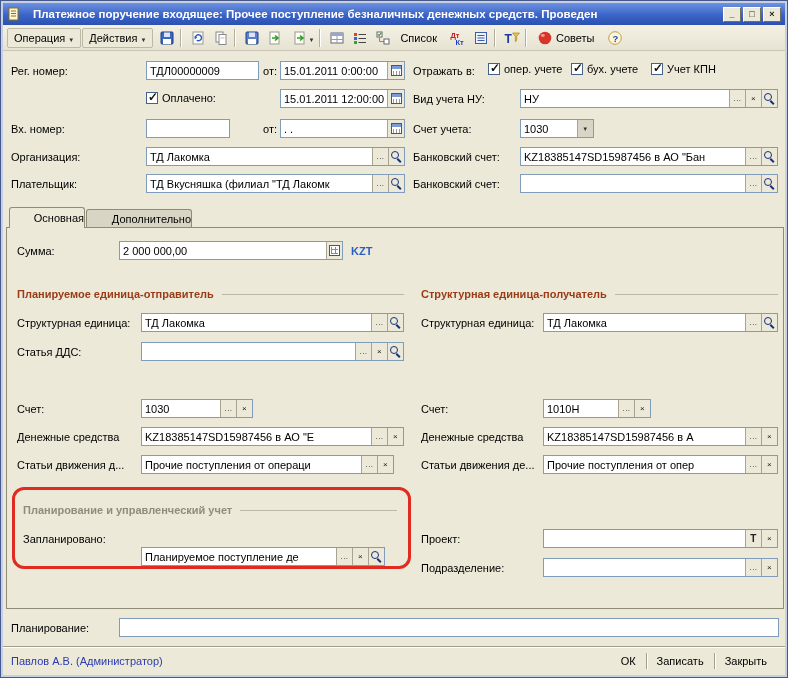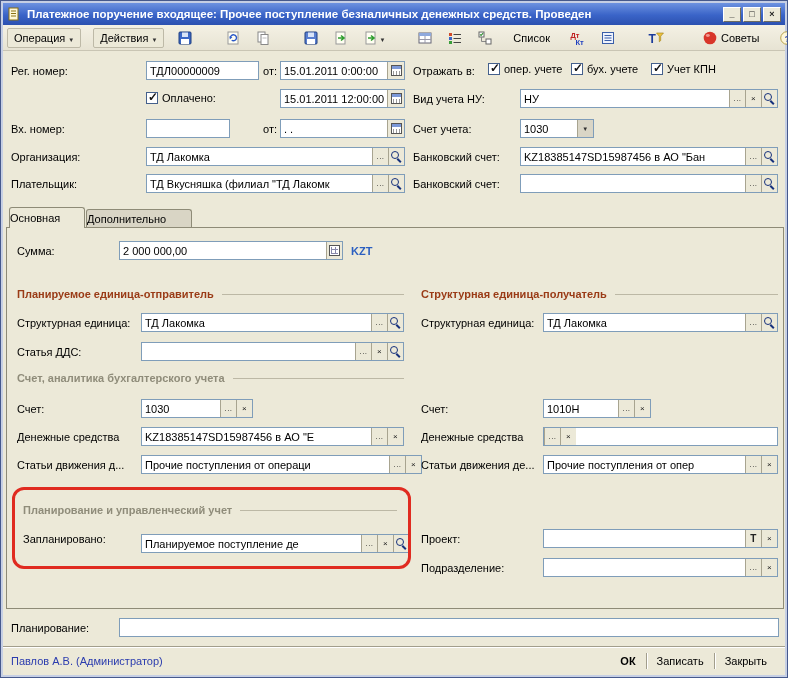--- a/index.html
+++ b/index.html
@@ -1,24 +1,24 @@
 <!DOCTYPE html>
 <html><head>
 <meta charset="utf-8">
 <style>
   *{box-sizing:border-box;margin:0;padding:0}
   body{font-family:"Liberation Sans",sans-serif;font-size:11px;color:#000;background:#fff}
   .window{position:relative;width:788px;height:678px;background:#ece9d8;border:1px solid #46598c;box-shadow:inset 0 0 0 2px #c6cfe4;overflow:hidden}
   
-  .titlebar{position:absolute;left:2px;top:2px;right:2px;height:22px;display:flex;align-items:center;gap:6px;padding:0 4px;color:#fff;font-weight:bold;font-size:11.5px;background:linear-gradient(180deg,#6d92e0 0%,#3a64c8 55%,#2c51b0 100%)}
+  .titlebar{position:absolute;left:2px;top:2px;right:2px;height:22px;display:flex;align-items:center;gap:12px;padding:0 4px;color:#fff;font-weight:bold;font-size:11.5px;background:linear-gradient(180deg,#6d92e0 0%,#3a64c8 55%,#2c51b0 100%)}
   .title-text{flex:1;white-space:nowrap;overflow:hidden}
   .win-controls{display:flex;gap:2px}
   .wbtn{width:18px;height:15px;display:flex;align-items:center;justify-content:center;background:#ece9d8;border:1px solid #fff;border-right-color:#6f6c5e;border-bottom-color:#6f6c5e;font-size:9px;font-weight:bold;color:#222;cursor:pointer;line-height:1}
   
-  .toolbar{position:absolute;left:2px;top:24px;right:2px;height:26px;display:flex;align-items:center;gap:12px;padding:0 4px;background:linear-gradient(#f4f1e4,#e7e3d3);border-bottom:1px solid #c9c5b4}
+  .toolbar{position:absolute;left:2px;top:24px;right:2px;height:26px;display:flex;align-items:center;gap:1px;padding:0 4px;background:linear-gradient(#f4f1e4,#e7e3d3);border-bottom:1px solid #c9c5b4}
   .tbt{display:flex;align-items:center;gap:3px;height:20px;padding:2px 6px;border:1px solid #bdb9a7;border-radius:2px;background:#ece9d8;cursor:pointer;white-space:nowrap}
   .tbt.flat{border-color:transparent;background:transparent}
   .car::after{content:"▼";font-size:6px;color:#333}
   .tbi{width:22px;height:22px;display:flex;align-items:center;justify-content:flex-end;border:1px solid transparent;border-radius:2px;cursor:pointer}
   .tbi svg{display:block}
   .tsep{width:1px;height:18px;background:#b3af9c;box-shadow:1px 0 0 #fff;margin:0 3px}
   
   .lbl{position:absolute;white-space:nowrap;line-height:12px}
   .fld{position:absolute;height:19px;display:flex;align-items:stretch;background:#fff;border:1px solid #7f9db9;overflow:hidden}
   .fld .txt{flex:1;min-width:0;padding:3px 2px 0 3px;white-space:nowrap;overflow:hidden}
@@ -35,37 +35,37 @@
   .ic-cal{width:11px;height:11px;background:#fff;border:1px solid #555;position:relative}
   .ic-cal::before{content:"";position:absolute;left:0;top:0;right:0;height:3px;background:#7c99d8}
   .ic-cal::after{content:"";position:absolute;left:1px;right:1px;top:5px;height:4px;background:repeating-linear-gradient(90deg,#999 0 1px,transparent 1px 3px)}
   .ic-calc{width:11px;height:11px;background:#fff;border:1px solid #555;position:relative}
   .ic-calc::after{content:"";position:absolute;inset:1px;background:repeating-linear-gradient(0deg,#88a 0 1px,transparent 1px 4px),repeating-linear-gradient(90deg,#88a 0 1px,transparent 1px 4px)}
   
   .cb{position:absolute;display:flex;align-items:center;gap:4px;cursor:pointer;white-space:nowrap}
   .cb .box{width:12px;height:12px;background:#fff;border:1px solid #44608c;position:relative;flex:0 0 auto}
   .cb.checked .box::after{content:"✓";position:absolute;left:1px;top:-3px;font-size:12px;font-weight:bold;color:#111}
   
-  .tab{position:absolute;display:flex;align-items:center;justify-content:flex-start;border:1px solid #8e8b77;border-bottom:none;border-radius:3px 3px 0 0;background:#d9d5c5;cursor:pointer;z-index:4}
+  .tab{position:absolute;display:flex;align-items:center;justify-content:flex-end;border:1px solid #8e8b77;border-bottom:none;border-radius:3px 3px 0 0;background:#d9d5c5;cursor:pointer;z-index:4}
   .tab.active{background:#ece9d8;z-index:6}
   .panel{position:absolute;border:1px solid #8e8b77;background:#ece9d8}
   
   .sect{position:absolute;display:flex;align-items:center;font-weight:bold;white-space:nowrap}
   .sect .ln{flex:1;height:1px;margin-left:8px;background:#bcb8a5}
   .sect.maroon{color:#9a3b16}
   .sect.gray{color:#8f8c7a}
   .cur{position:absolute;font-weight:bold;color:#2b5fc0}
   
   .redbox{position:absolute;border:3px solid #e02b20;border-radius:12px;z-index:10;pointer-events:none}
   
   .statusbar{position:absolute;left:2px;right:2px;bottom:2px;height:29px;display:flex;align-items:center;padding:0 8px;border-top:1px solid #a29e8c;box-shadow:inset 0 1px 0 #fff}
   .user{color:#2b3cae}
   .fspace{flex:1}
   .sbtn{padding:3px 10px;cursor:pointer;white-space:nowrap}
-  .sbtn.ok{font-weight:bold}
+  .sbtn.ok{font-weight:normal}
   .vsep{width:1px;height:16px;background:#a29e8c;box-shadow:1px 0 0 #fff}
 </style>
 </head>
 <body>
 
 <div class="window">
 
   <div class="titlebar">
     <svg width="14" height="14" viewBox="0 0 14 14">
       <rect x="2" y="1" width="9" height="12" fill="#fdf7d8" stroke="#8a7012"></rect>
@@ -342,24 +342,20 @@
   <span class="lbl" style="left:16px;top:345px">Статья ДДС:</span>
   <div class="fld" style="left:140px;top:341px;width:263px">
     <span class="txt"></span>
     <span class="fbtn">...</span>
     <span class="fbtn">×</span>
     <span class="fbtn">
         <span class="ic-look"></span>
       </span>
   </div>
 
-  <div class="sect gray" style="left:16px;top:371px;width:387px">
-    <span>Счет, аналитика бухгалтерского учета</span>
-      <span class="ln"></span>
-  </div>
 
   <span class="lbl" style="left:16px;top:402px">Счет:</span>
   <div class="fld" style="left:140px;top:398px;width:112px">
     <span class="txt">1030</span>
     <span class="fbtn">...</span>
     <span class="fbtn">×</span>
   </div>
   <span class="lbl" style="left:420px;top:402px">Счет:</span>
   <div class="fld" style="left:542px;top:398px;width:108px">
     <span class="txt">1010Н</span>
@@ -368,43 +364,44 @@
   </div>
 
   <span class="lbl" style="left:16px;top:430px">Денежные средства</span>
   <div class="fld" style="left:140px;top:426px;width:263px">
     <span class="txt">KZ18385147SD15987456 в АО "Е</span>
     <span class="fbtn">...</span>
     <span class="fbtn">×</span>
   </div>
   <span class="lbl" style="left:420px;top:430px">Денежные средства</span>
   <div class="fld" style="left:542px;top:426px;width:235px">
+    <span class="txt">KZ18385147SD15987456 в А</span>
     <span class="fbtn">...</span>
     <span class="fbtn">×</span>
   </div>
 
   <span class="lbl" style="left:16px;top:458px">Статьи движения д...</span>
-  <div class="fld" style="left:140px;top:454px;width:281px">
+  <div class="fld" style="left:140px;top:454px;width:253px">
     <span class="txt">Прочие поступления от операци</span>
     <span class="fbtn">...</span>
     <span class="fbtn">×</span>
   </div>
   <span class="lbl" style="left:420px;top:458px">Статьи движения де...</span>
   <div class="fld" style="left:542px;top:454px;width:235px">
     <span class="txt">Прочие поступления от опер</span>
     <span class="fbtn">...</span>
     <span class="fbtn">×</span>
   </div>
 
   <div class="sect gray" style="left:22px;top:503px;width:374px">
     <span>Планирование и управленческий учет</span>
       <span class="ln"></span>
   </div>
   <span class="lbl" style="left:22px;top:532px">Запланировано:</span>
-  <div class="fld" style="left:140px;top:533px;width:269px">
+  <div class="fld" style="left:140px;top:546px;width:244px">
     <span class="txt">Планируемое поступление де</span>
     <span class="fbtn">...</span>
     <span class="fbtn">×</span>
     <span class="fbtn">
         <span class="ic-look"></span>
       </span>
   </div>
   <span class="lbl" style="left:420px;top:532px">Проект:</span>
   <div class="fld" style="left:542px;top:528px;width:235px">
     <span class="txt"></span>

